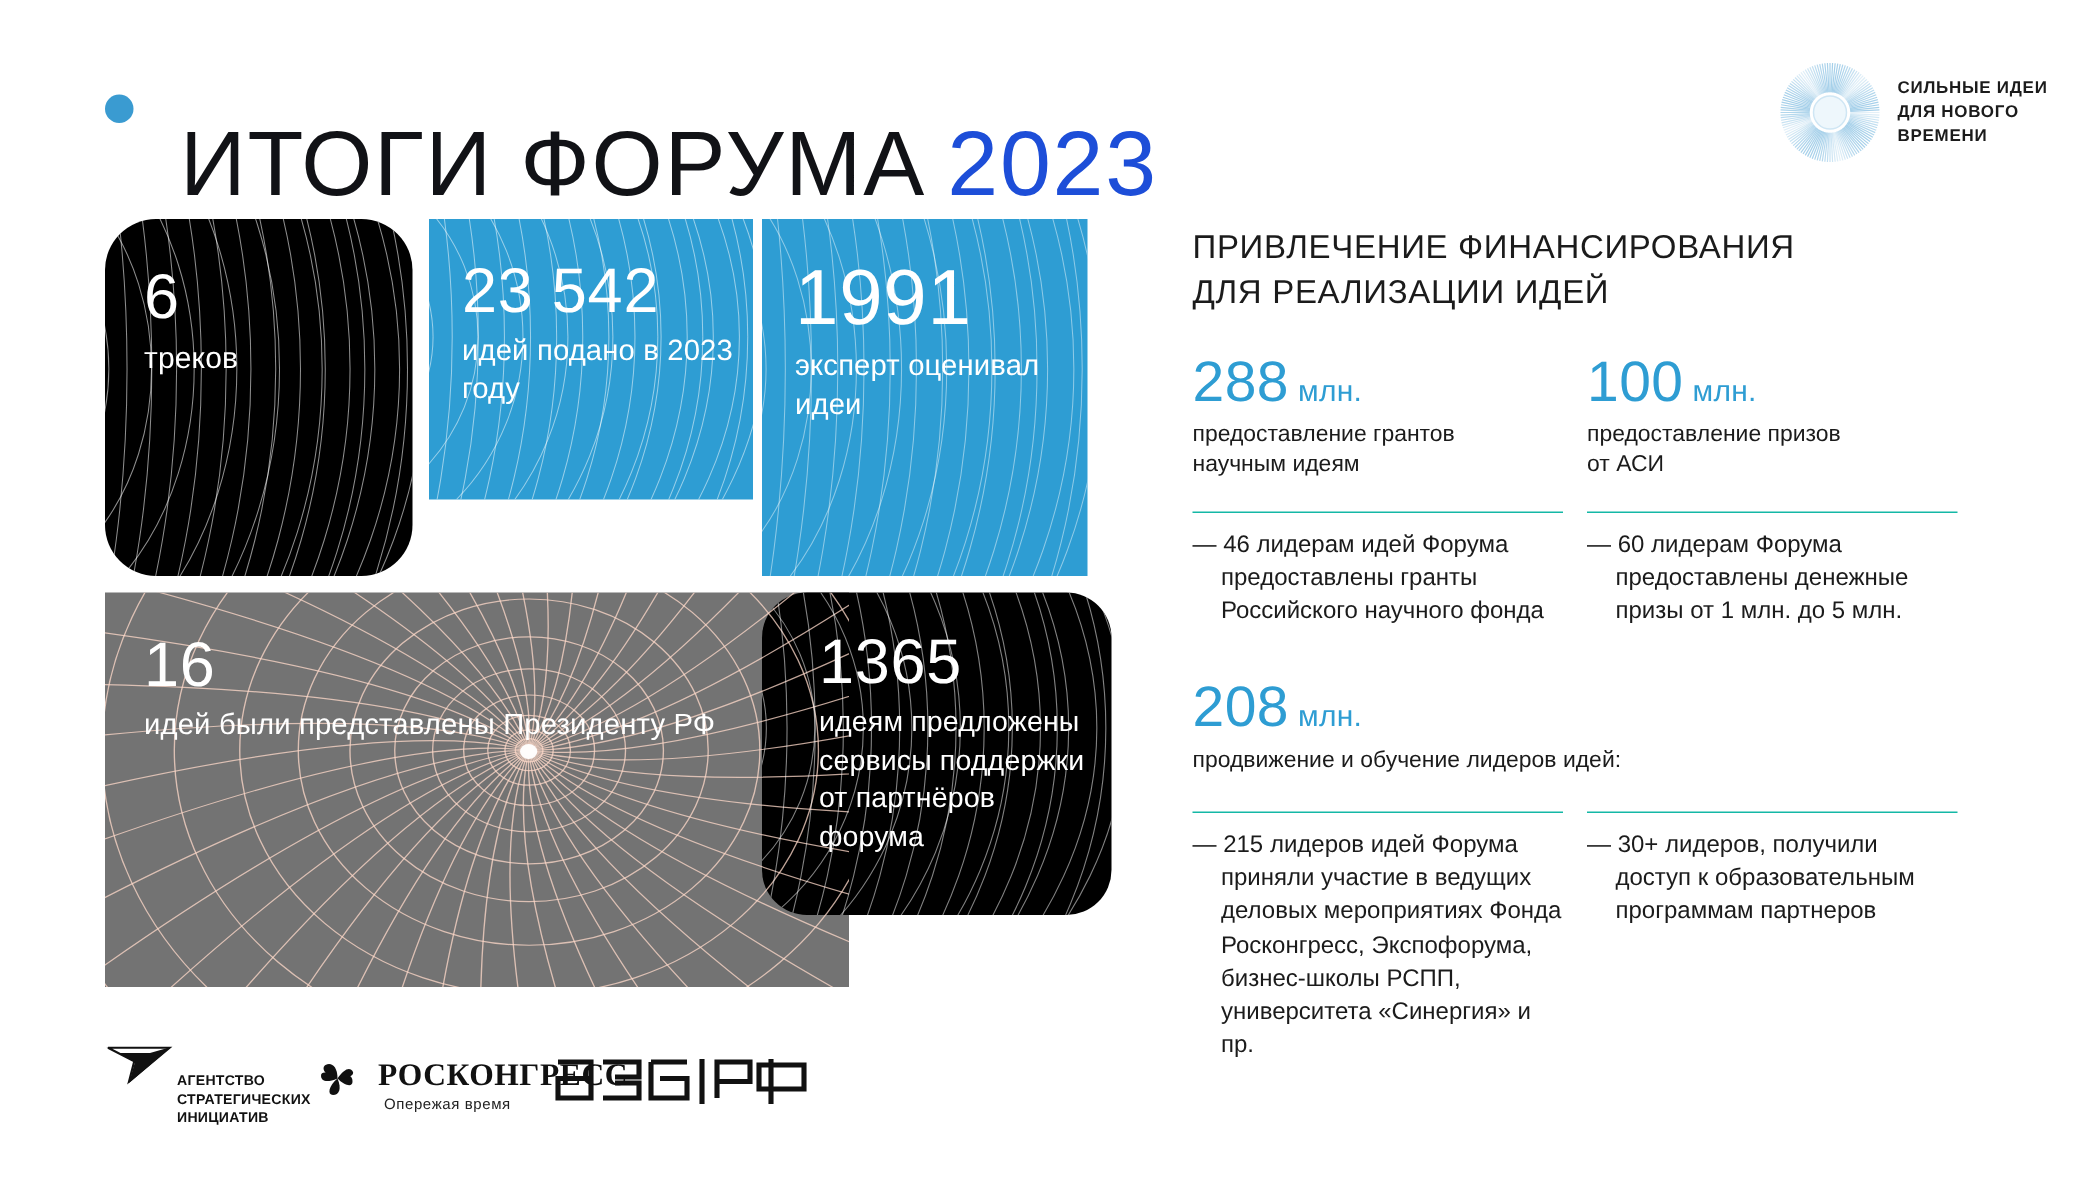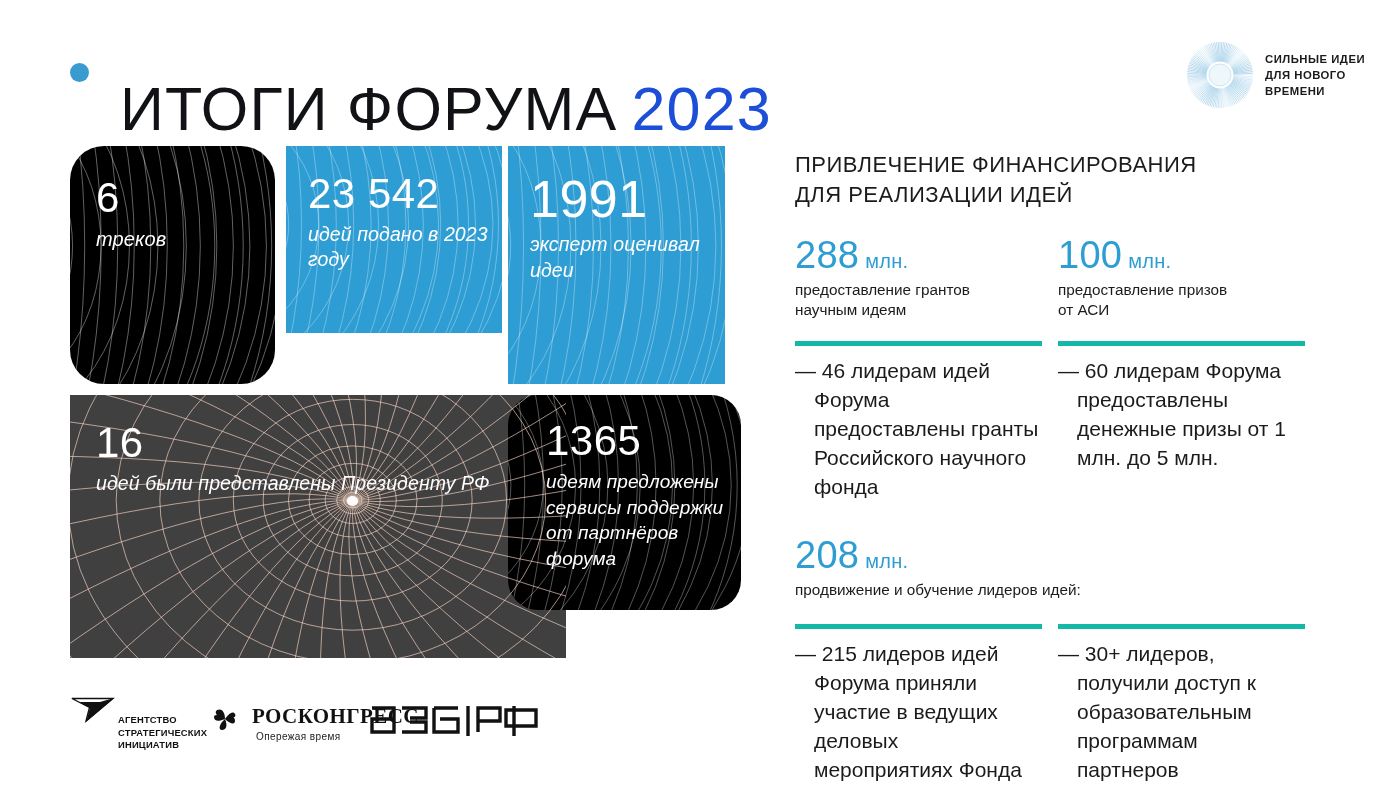--- a/index.html
+++ b/index.html
@@ -40,38 +40,38 @@
   
   .cards{position:absolute;left:70px;top:146px;width:655px;height:512px;}
   .card{position:absolute;overflow:hidden;}
   .card .inner{position:relative;z-index:3;padding:28px 22px 0 28px;}
   .card .big{
     font-size:44px;line-height:1.04;font-weight:400;color:#ffffff;
     letter-spacing:.5px;margin:0 0 6px 0;white-space:nowrap;
   }
   .card .sub{
     font-size:19.5px;line-height:1.32;font-weight:400;color:#ffffff;
-    letter-spacing:.1px;margin:0;font-style:italic;
+    letter-spacing:.1px;margin:0;
   }
   .card-svg{position:absolute;left:0;top:0;width:100%;height:100%;z-index:1;}
 
   .c-tracks{left:0;top:0;width:205px;height:238px;background:#000;border-radius:34px;}
   .c-tracks .inner{padding:30px 16px 0 26px;}
   .c-tracks .big{font-size:42px;}
   .c-tracks .sub{font-size:20px;}
 
   .c-ideas{left:216px;top:0;width:216px;height:187px;background:#2e9dd3;}
   .c-ideas .inner{padding:26px 12px 0 22px;}
   .c-ideas .big{font-size:42px;}
 
   .c-experts{left:438px;top:0;width:217px;height:238px;background:#2e9dd3;}
   .c-experts .inner{padding:26px 12px 0 22px;}
   .c-experts .big{font-size:52px;}
 
-  .c-president{left:0;top:249px;width:496px;height:263px;background:#404040;}
+  .c-president{left:0;top:249px;width:496px;height:263px;background:#737373;}
   .c-president .inner{padding:26px 12px 0 26px;}
   .c-president .big{font-size:42px;}
 
   .c-services{left:438px;top:249px;width:217px;height:215px;background:#000;border-radius:30px;padding-left:16px;}
   .c-services .inner{padding:24px 14px 0 22px;}
   .c-services .big{font-size:42px;}
   .c-services .sub{font-size:19px;line-height:1.36;}
 
   
   .right{position:absolute;left:795px;top:150px;width:520px;}
@@ -84,22 +84,22 @@
   .fin-col{width:247px;}
   .amount{
     font-size:38px;line-height:1;color:#2e9dd3;font-weight:400;
     letter-spacing:.3px;margin:0 0 6px 0;white-space:nowrap;
   }
   .amount .unit{font-size:20px;margin-left:6px;letter-spacing:.2px;}
   .caption{
     font-size:15.3px;line-height:1.33;color:#1b1b1b;margin:0 0 20px 0;
   }
   .bullet{
-    font-size:21px;line-height:1.38;color:#1b1b1b;
-    border-top:5px solid #14b8a6;padding-top:11px;
+    font-size:16px;line-height:1.38;color:#1b1b1b;
+    border-top:1px solid #14b8a6;padding-top:11px;
     text-indent:-19px;padding-left:19px;margin:0;
   }
   .block-208{margin-top:34px;}
   .block-208 .caption{margin-bottom:24px;}
   .b208-bullets{display:flex;gap:16px;}
   .b208-bullets .fin-col{width:247px;}
 
   
   .footer{position:absolute;left:70px;top:694px;width:560px;height:60px;}
   .logo{position:absolute;}

